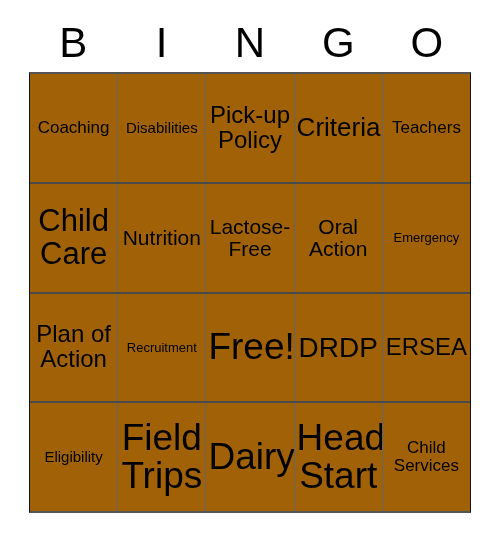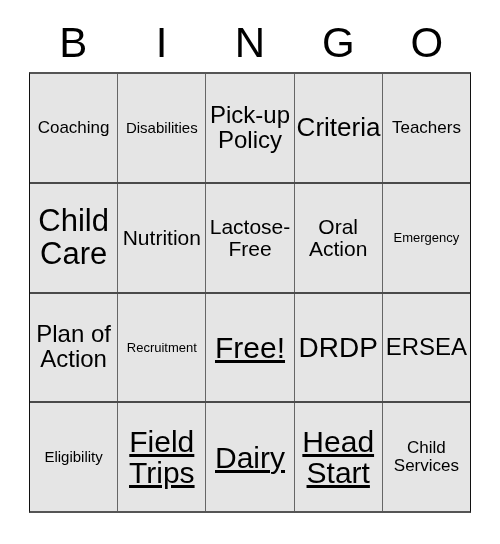--- a/index.html
+++ b/index.html
@@ -73,21 +73,21 @@
   .cell {
     flex: 1 1 0;
     box-sizing: border-box;
     border-right: 1px solid #666666;
     display: flex;
     align-items: center;
     justify-content: center;
     text-align: center;
     padding: 1px 2px;
     overflow: hidden;
-    background: #e5e5e5;
+    background: #a16207;
   }
   .cell:last-child {
     border-right: none;
   }
   .cell-text {
     display: block;
     width: 100%;
     line-height: 1.04;
     color: #000000;
     white-space: pre-line;
@@ -96,21 +96,21 @@
 
   
   .fs-xs   { font-size: 13px; }
   .fs-sm   { font-size: 15px; }
   .fs-md   { font-size: 17px; }
   .fs-lg   { font-size: 18px; }
   .fs-xl   { font-size: 21px; }
   .fs-2xl  { font-size: 24px; }
   .fs-3xl  { font-size: 26px; }
   .fs-4xl  { font-size: 28px; }
-  .fs-5xl  { font-size: 30px; text-decoration: underline; }
+  .fs-5xl  { font-size: 37px; }
   .fs-6xl  { font-size: 31px; }
 </style>
 </head>
 <body>
 
 <div id="bingo-card">
 
   <div id="header-row">
     <div class="header-letter">B</div>
     <div class="header-letter">I</div>

